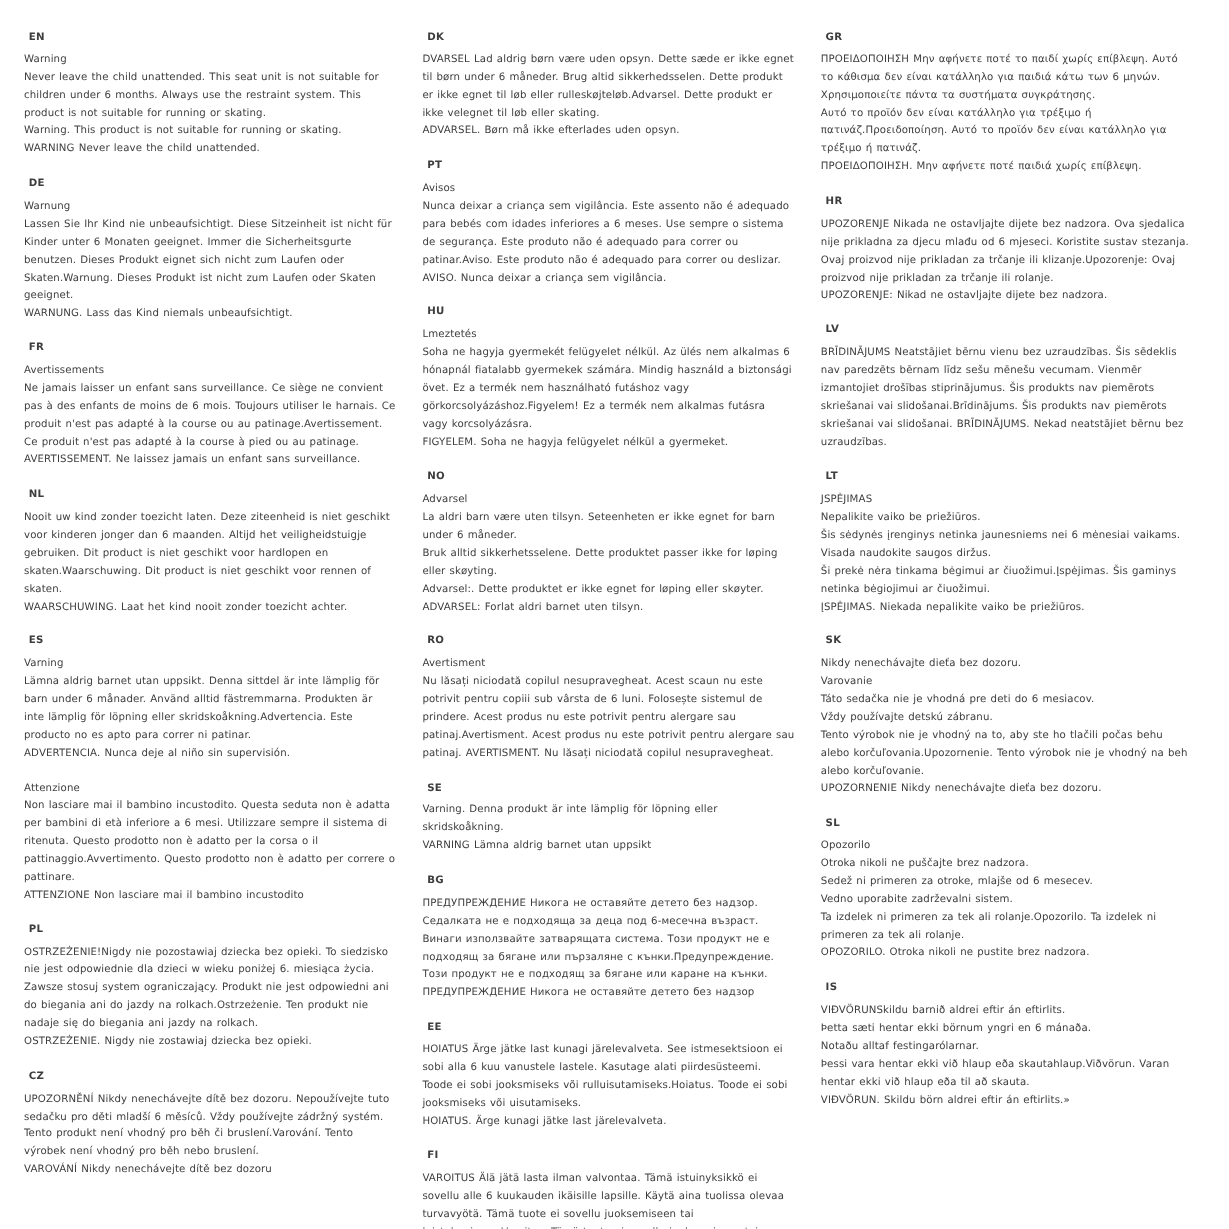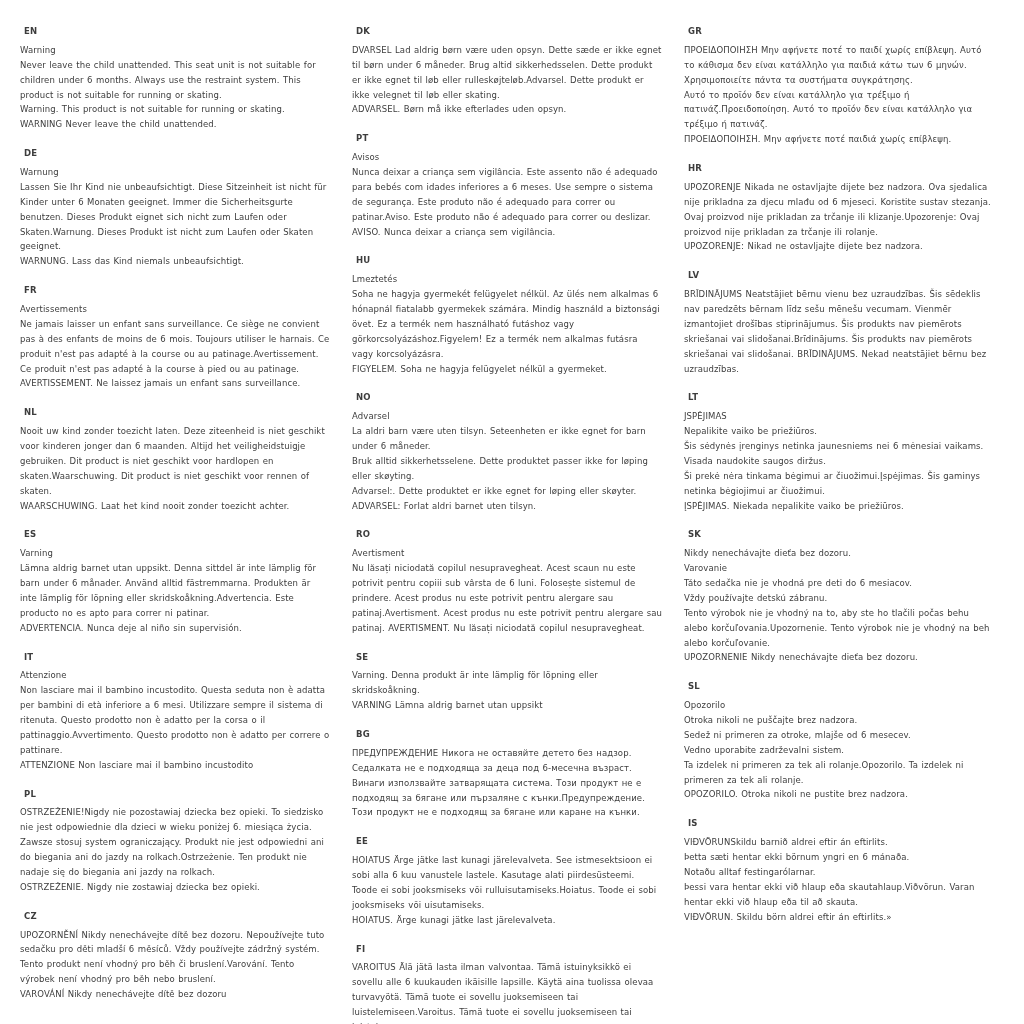--- a/index.html
+++ b/index.html
@@ -70,21 +70,20 @@
         <p class="warning-paragraph">Nooit uw kind zonder toezicht laten. Deze ziteenheid is niet geschikt voor kinderen jonger dan 6 maanden. Altijd het veiligheidstuigje gebruiken. Dit product is niet geschikt voor hardlopen en skaten.Waarschuwing. Dit product is niet geschikt voor rennen of skaten.</p>
         <p class="warning-paragraph">WAARSCHUWING. Laat het kind nooit zonder toezicht achter.</p>
       </section>
       <section class="lang-section">
         <h2 class="lang-code">ES</h2>
         <p class="warning-paragraph">Varning</p>
         <p class="warning-paragraph">Lämna aldrig barnet utan uppsikt. Denna sittdel är inte lämplig för barn under 6 månader. Använd alltid fästremmarna. Produkten är inte lämplig för löpning eller skridskoåkning.Advertencia. Este producto no es apto para correr ni patinar.</p>
         <p class="warning-paragraph">ADVERTENCIA. Nunca deje al niño sin supervisión.</p>
       </section>
       <section class="lang-section">
-        <h2 class="lang-code">IT</h2>
         <p class="warning-paragraph">Attenzione</p>
         <p class="warning-paragraph">Non lasciare mai il bambino incustodito. Questa seduta non è adatta per bambini di età inferiore a 6 mesi. Utilizzare sempre il sistema di ritenuta. Questo prodotto non è adatto per la corsa o il pattinaggio.Avvertimento. Questo prodotto non è adatto per correre o pattinare.</p>
         <p class="warning-paragraph">ATTENZIONE Non lasciare mai il bambino incustodito</p>
       </section>
       <section class="lang-section">
         <h2 class="lang-code">PL</h2>
         <p class="warning-paragraph">OSTRZEŻENIE!Nigdy nie pozostawiaj dziecka bez opieki. To siedzisko nie jest odpowiednie dla dzieci w wieku poniżej 6. miesiąca życia. Zawsze stosuj system ograniczający. Produkt nie jest odpowiedni ani do biegania ani do jazdy na rolkach.Ostrzeżenie. Ten produkt nie nadaje się do biegania ani jazdy na rolkach.</p>
         <p class="warning-paragraph">OSTRZEŻENIE. Nigdy nie zostawiaj dziecka bez opieki.</p>
       </section>
       <section class="lang-section">
@@ -125,20 +124,21 @@
         <p class="warning-paragraph">Nu lăsați niciodată copilul nesupravegheat. Acest scaun nu este potrivit pentru copiii sub vârsta de 6 luni. Folosește sistemul de prindere. Acest produs nu este potrivit pentru alergare sau patinaj.Avertisment. Acest produs nu este potrivit pentru alergare sau patinaj. AVERTISMENT. Nu lăsați niciodată copilul nesupravegheat.</p>
       </section>
       <section class="lang-section">
         <h2 class="lang-code">SE</h2>
         <p class="warning-paragraph">Varning. Denna produkt är inte lämplig för löpning eller skridskoåkning.</p>
         <p class="warning-paragraph">VARNING Lämna aldrig barnet utan uppsikt</p>
       </section>
       <section class="lang-section">
         <h2 class="lang-code">BG</h2>
         <p class="warning-paragraph">ПРЕДУПРЕЖДЕНИЕ Никога не оставяйте детето без надзор. Седалката не е подходяща за деца под 6-месечна възраст. Винаги използвайте затварящата система. Този продукт не е подходящ за бягане или пързаляне с кънки.Предупреждение. Този продукт не е подходящ за бягане или каране на кънки.</p>
+        <p class="warning-paragraph">ПРЕДУПРЕЖДЕНИЕ Никога не оставяйте детето без надзор</p>
       </section>
       <section class="lang-section">
         <h2 class="lang-code">EE</h2>
         <p class="warning-paragraph">HOIATUS Ärge jätke last kunagi järelevalveta. See istmesektsioon ei sobi alla 6 kuu vanustele lastele. Kasutage alati piirdesüsteemi. Toode ei sobi jooksmiseks või rulluisutamiseks.Hoiatus. Toode ei sobi jooksmiseks või uisutamiseks.</p>
         <p class="warning-paragraph">HOIATUS. Ärge kunagi jätke last järelevalveta.</p>
       </section>
       <section class="lang-section">
         <h2 class="lang-code">FI</h2>
         <p class="warning-paragraph">VAROITUS Älä jätä lasta ilman valvontaa. Tämä istuinyksikkö ei sovellu alle 6 kuukauden ikäisille lapsille. Käytä aina tuolissa olevaa turvavyötä. Tämä tuote ei sovellu juoksemiseen tai luistelemiseen.Varoitus. Tämä tuote ei sovellu juoksemiseen tai luisteluun.</p>
         <p class="warning-paragraph">VAROITUS Älä koskaan børn lasta valvomatta</p>

